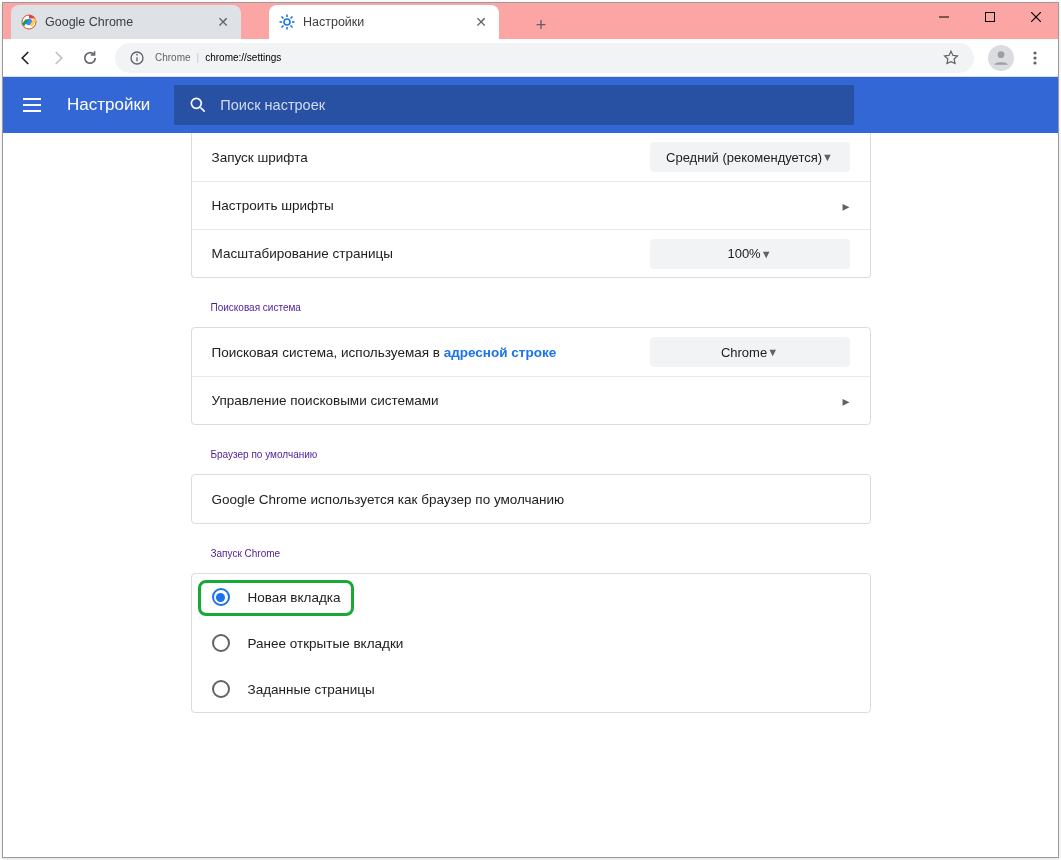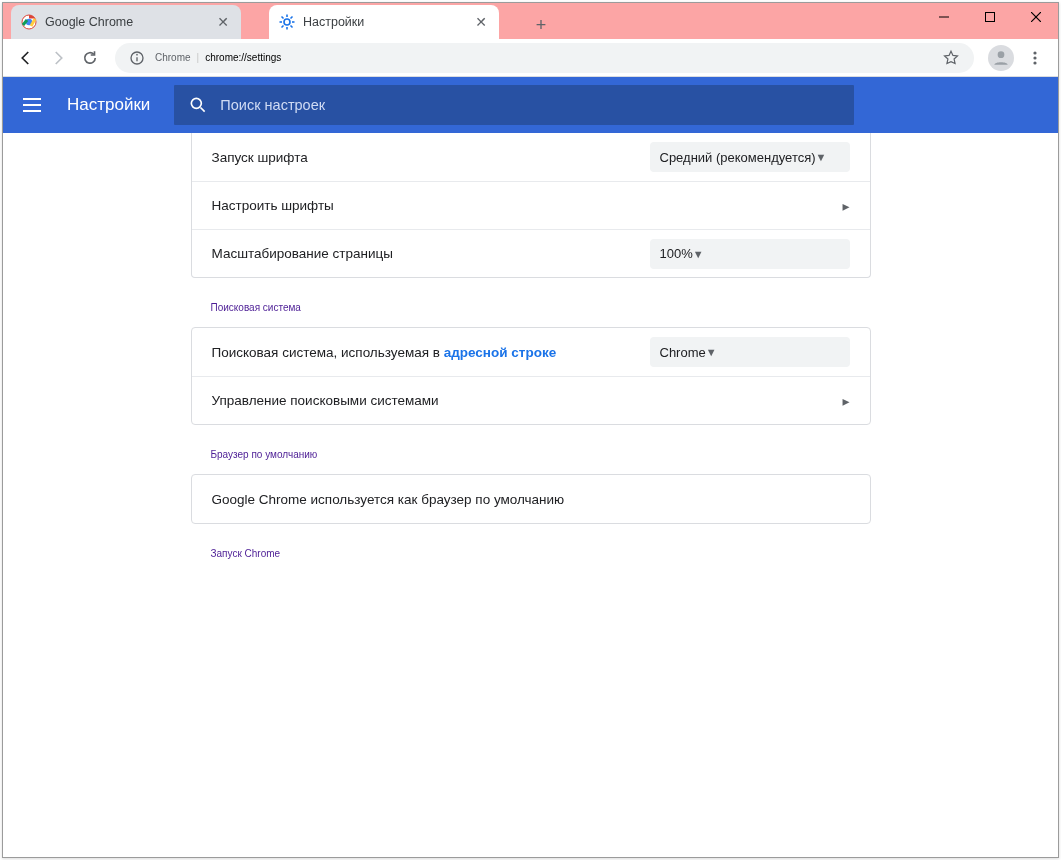--- a/index.html
+++ b/index.html
@@ -34,21 +34,21 @@
   .scroll-area::-webkit-scrollbar { width: 16px; }
   .scroll-area::-webkit-scrollbar-track { background: #f1f1f1; }
   .scroll-area::-webkit-scrollbar-thumb { background: #c1c1c1; border-radius: 0; }
   .settings-body { max-width: 680px; margin: 0 auto; padding-bottom: 40px; }
   .section-title { font-size: 10px; color: #4c1d95; font-weight: 500; padding: 24px 20px 14px 20px; }
   .card { background: #fff; border: 1px solid #dadce0; border-radius: 4px; }
   .row { min-height: 48px; display: flex; align-items: center; padding: 0 20px; font-size: 13.5px; color: #202124; }
   .row + .row { border-top: 1px solid #e8eaed; }
   .row .label { flex: 1; }
   .row .link { color: #1a73e8; font-weight: bold; }
-  .selectbox { width: 200px; height: 30px; background: #f1f3f4; border-radius: 4px; display: flex; align-items: center; padding: 0 10px; font-size: 13px; color: #202124; justify-content: flex-start; }
+  .selectbox { width: 200px; height: 30px; background: #f1f3f4; border-radius: 4px; display: flex; align-items: center; padding: 0 10px; font-size: 13px; color: #202124; justify-content: center; }
   .selectbox .caret { color: #5f6368; font-size: 11px; }
   .arrow-right { color: #5f6368; font-size: 14px; }
   .radio-row { min-height: 46px; display: flex; align-items: center; padding: 0 20px; font-size: 13.5px; color: #202124; gap: 18px; }
   .radio { width: 18px; height: 18px; border: 2px solid #5f6368; border-radius: 50%; display: flex; align-items: center; justify-content: center; flex-shrink: 0; }
   .radio.checked { border-color: #1a73e8; }
   .radio.checked::after { content: ""; width: 9px; height: 9px; background: #1a73e8; border-radius: 50%; }
   .highlight { position: absolute; border: 3px solid #17a936; border-radius: 8px; pointer-events: none; }
   svg { display: block; }
 </style>
 </head>
@@ -218,17 +218,33 @@
         </div>
 
         <div class="section-title">Браузер по умолчанию</div>
         <div class="card">
           <div class="row">
             <span class="label">Google Chrome используется как браузер по умолчанию</span>
           </div>
         </div>
 
         <div class="section-title">Запуск Chrome</div>
+        <div class="card" style="position:relative">
+          <div class="radio-row" id="opt0">
+            <span class="radio checked"></span>
+            <span>Новая вкладка</span>
+          </div>
+          <div class="radio-row">
+            <span class="radio"></span>
+            <span>Ранее открытые вкладки</span>
+          </div>
+          <div class="radio-row">
+            <span class="radio"></span>
+            <span>Заданные страницы</span>
+          </div>
+
+          <div class="highlight" style="left:6px; top:6px; width:156px; height:36px;"></div>
+        </div>
 
       </div>
     </div>
   </div>
 </div>
 
 </body></html>

